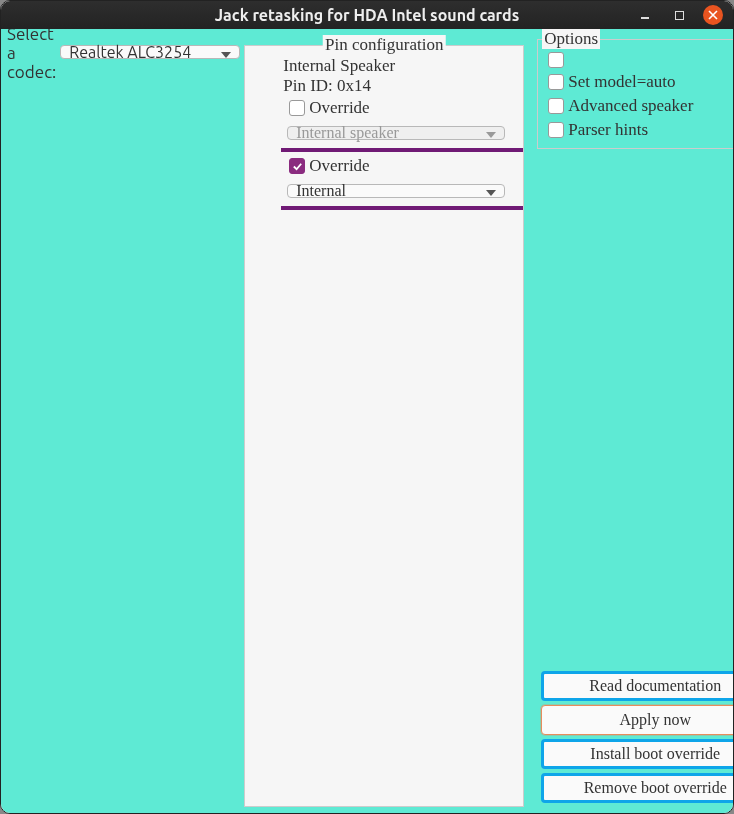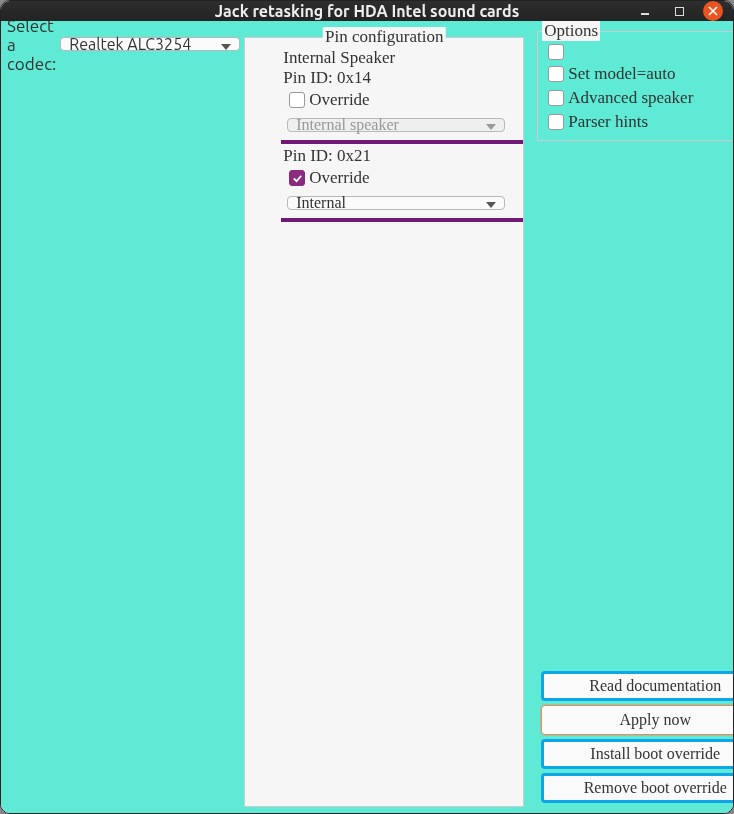--- a/index.html
+++ b/index.html
@@ -17,21 +17,21 @@
     width: 734px;
     height: 814px;
     background: #f6f6f6;
     border: 1px solid #222;
     border-radius: 10px;
     overflow: hidden;
     display: flex;
     flex-direction: column;
   }
   .titlebar {
-    height: 20px;
+    height: 28px;
     background: linear-gradient(to bottom, #2e2e2e, #232323);
     color: #eee;
     display: flex;
     align-items: center;
     padding: 0 8px;
     flex-shrink: 0;
     position: relative;
   }
   .titlebar .title {
     flex: 1;
@@ -243,21 +243,20 @@
               <span class="arrow">
                 <svg viewBox="0 0 10 6">
                     <path d="M0 0 L5 6 L10 0 Z" fill="#999"></path>
                   </svg>
               </span>
             </div>
           </div>
         </div>
 
         <div class="pin-item">
-          <div class="title-line">Pin ID: 0x21</div>
           <div class="check-row">
             <span class="checkbox checked">
               <svg viewBox="0 0 12 12">
                   <path d="M2 6 L5 9 L10 3" stroke="#fff" stroke-width="2" fill="none"></path>
                 </svg>
             </span>
             <span>Override</span>
           </div>
           <div class="pin-combo-wrap">
             <div class="combo" style="width:218px;">

